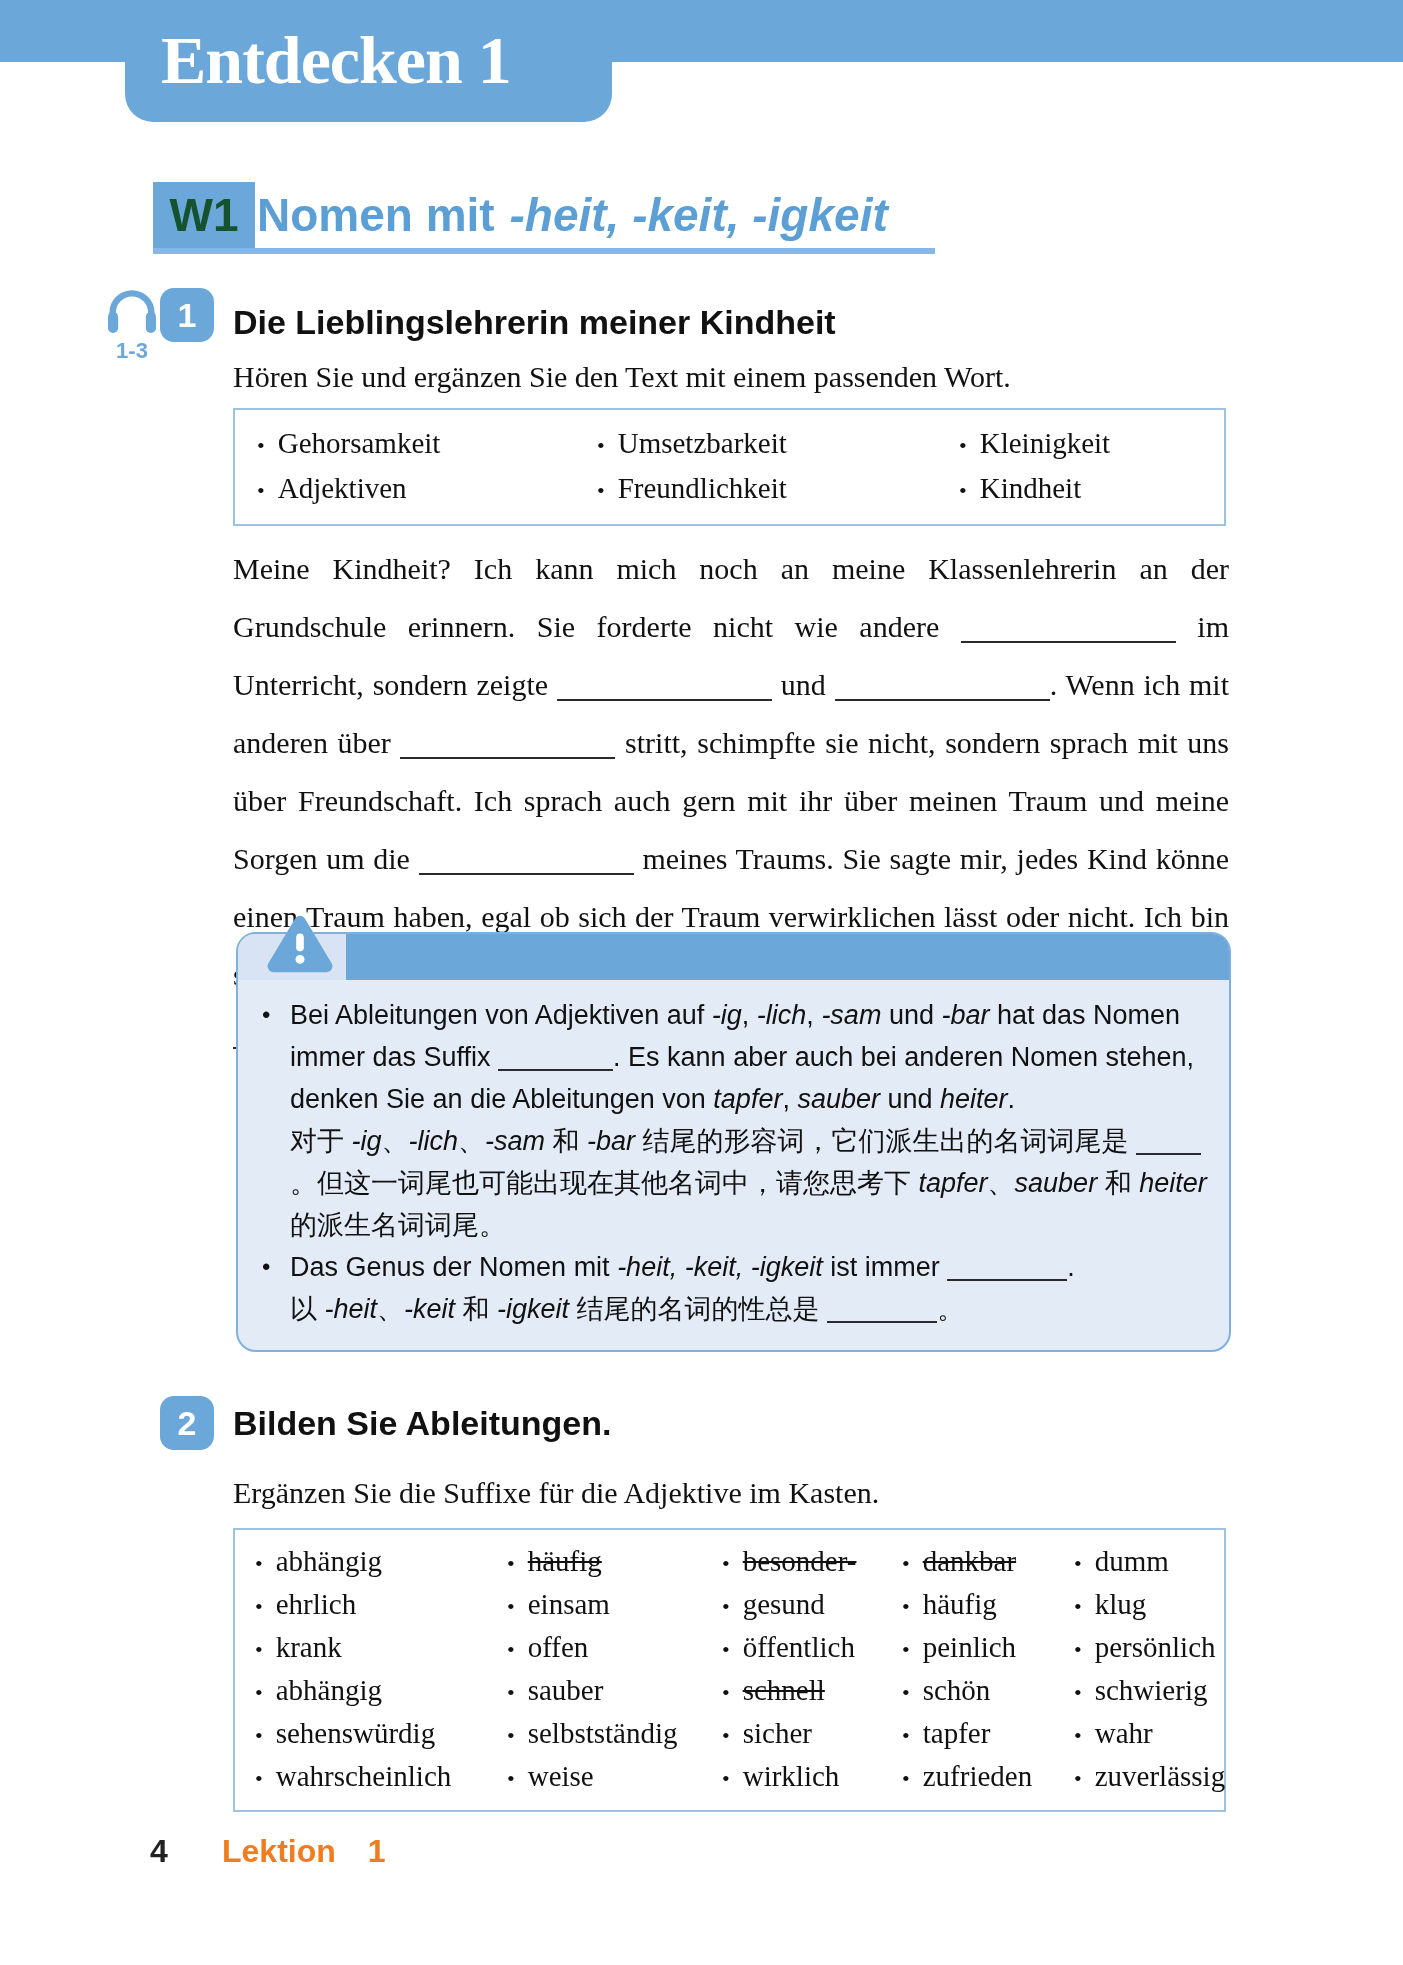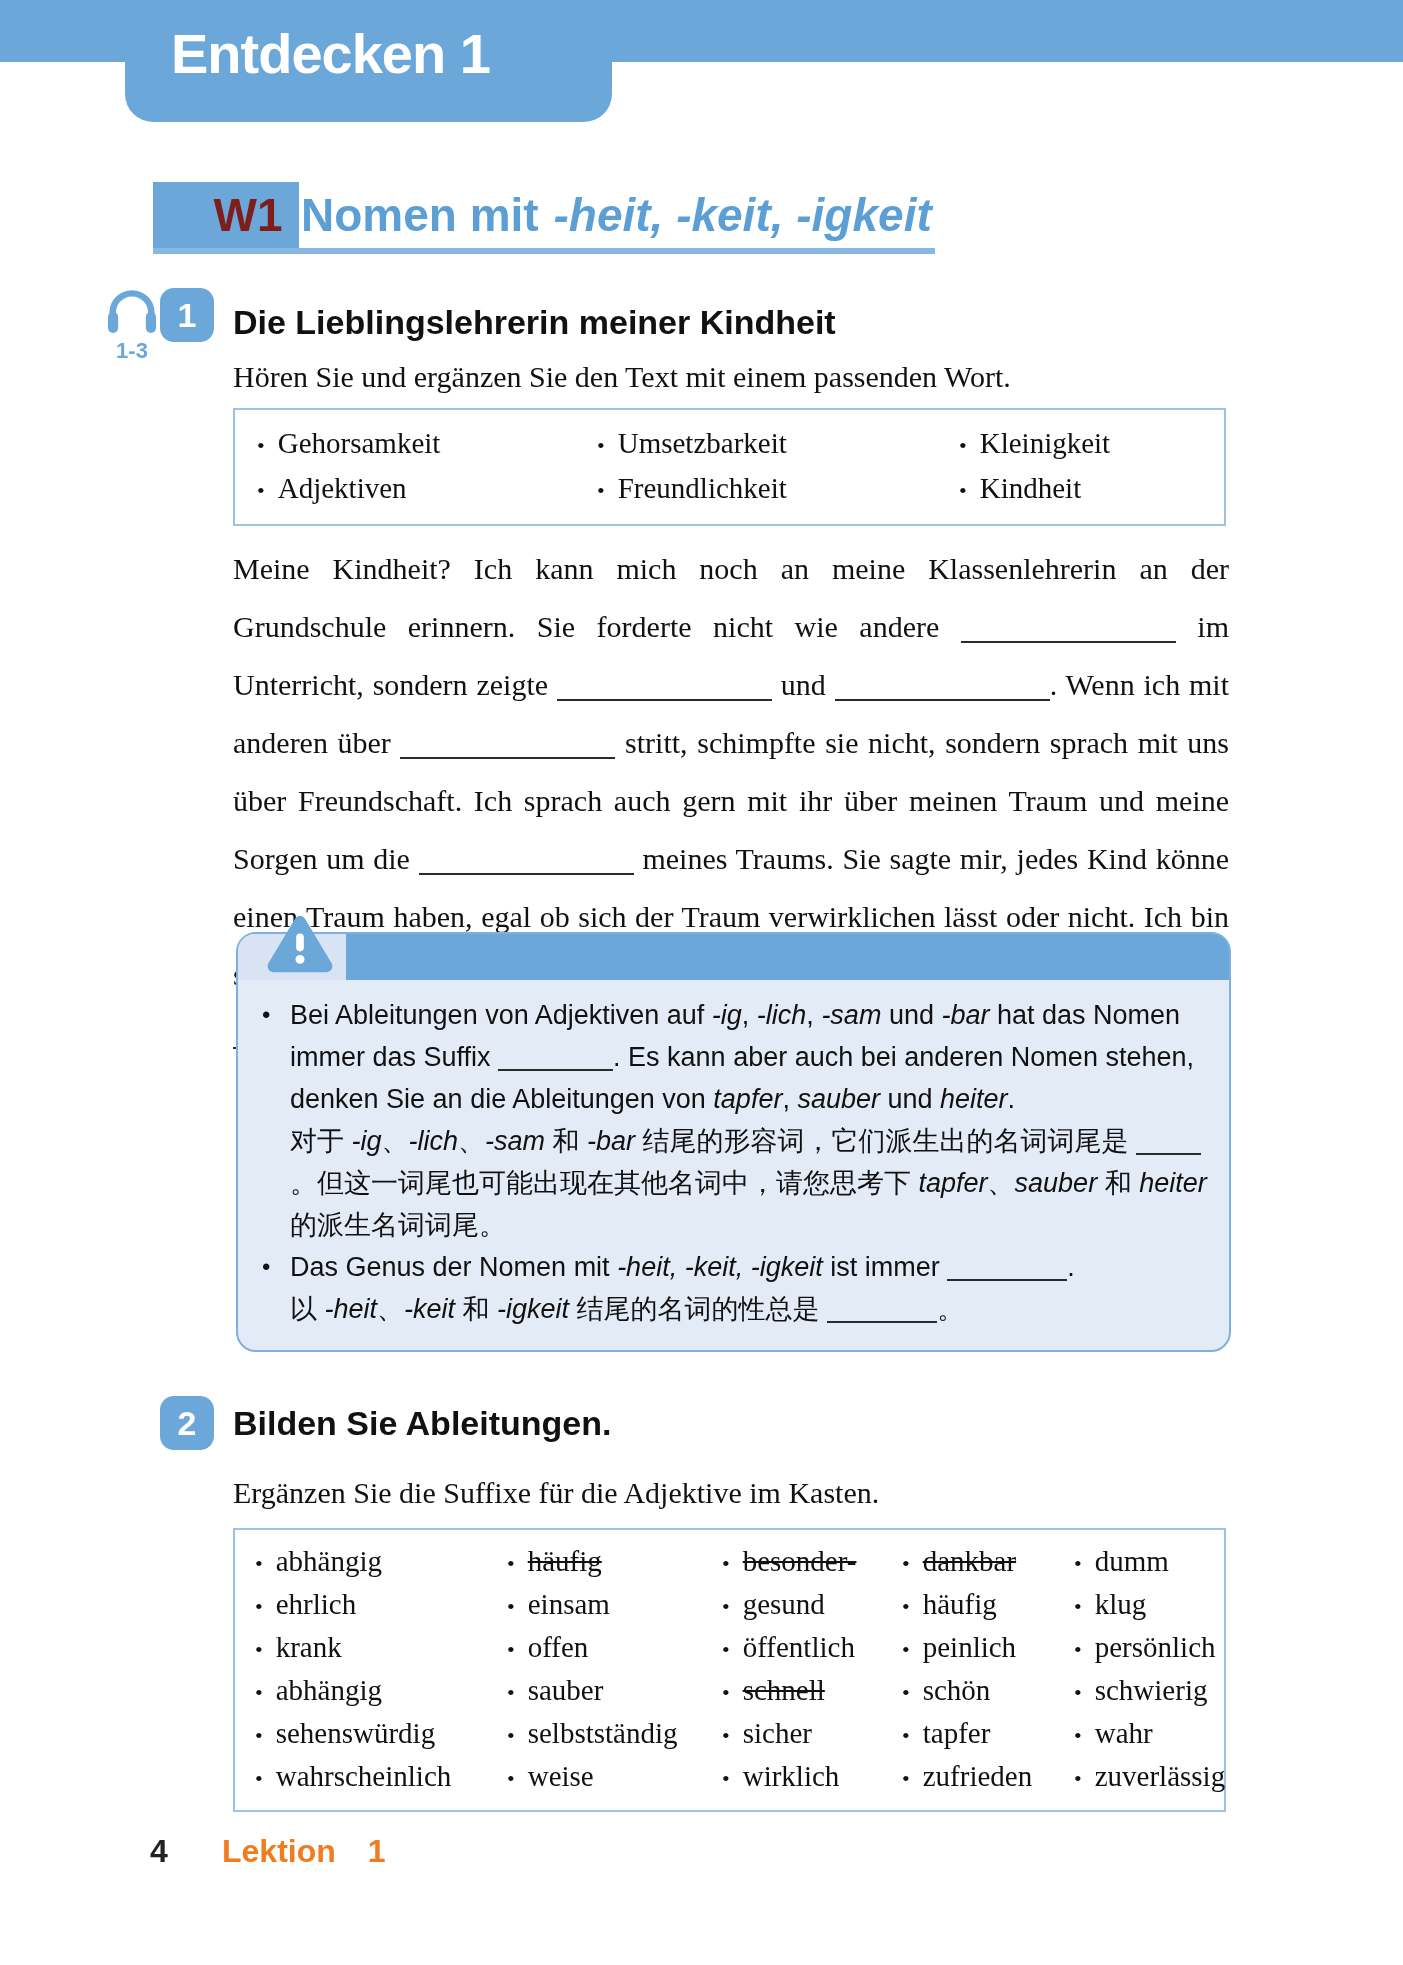--- a/index.html
+++ b/index.html
@@ -3,27 +3,27 @@
 <meta charset="utf-8">
 <style>
   html,body{margin:0;padding:0;background:#ffffff;}
   .page{position:relative;width:1403px;height:1965px;background:#fff;overflow:hidden;
         font-family:"Liberation Sans",sans-serif;color:#111;}
 
   
   .band{position:absolute;left:0;top:0;width:100%;height:62px;background:#6ba7d9;}
   .tab{position:absolute;left:125px;top:0;width:487px;height:122px;background:#6ba7d9;
        border-radius:0 0 28px 28px;}
-  .tab-label{position:absolute;left:46px;top:26px;font-weight:bold;font-size:56px;line-height:1;
-       color:#fff;letter-spacing:-1px;font-family:Liberation Sans, sans-serif;}
+  .tab-label{position:absolute;left:36px;top:26px;font-weight:bold;font-size:68px;line-height:1;
+       color:#fff;letter-spacing:-1px;font-family:Liberation Serif, serif;}
 
   
   .w1row{position:absolute;left:153px;top:182px;display:flex;}
-  .w1badge{width:102px;height:66px;background:#6ba7d9;color:#7f1d1d;font-weight:bold;font-size:46px;
-       display:flex;align-items:center;justify-content:center;padding-left:44px;}
+  .w1badge{width:102px;height:66px;background:#6ba7d9;color:#14532d;font-weight:bold;font-size:46px;
+       display:flex;align-items:center;justify-content:center;}
   .sectitle{margin-left:2px;font-weight:bold;font-size:46px;line-height:66px;color:#5c9fd5;white-space:nowrap;}
   .sectitle i{margin-left:2px;}
   .sec-underline{position:absolute;left:153px;top:248px;width:782px;height:6px;background:#86b8e3;}
 
   
   .audio{position:absolute;left:103px;top:286px;width:58px;text-align:center;}
   .audio .track{color:#6ba7d9;font-weight:bold;font-size:22px;margin-top:0px;}
   .badge{position:absolute;width:54px;height:54px;border-radius:14px;background:#6ba7d9;color:#fff;
        font-weight:bold;font-size:34px;display:flex;align-items:center;justify-content:center;}
   .badge.b1{left:160px;top:288px;}

